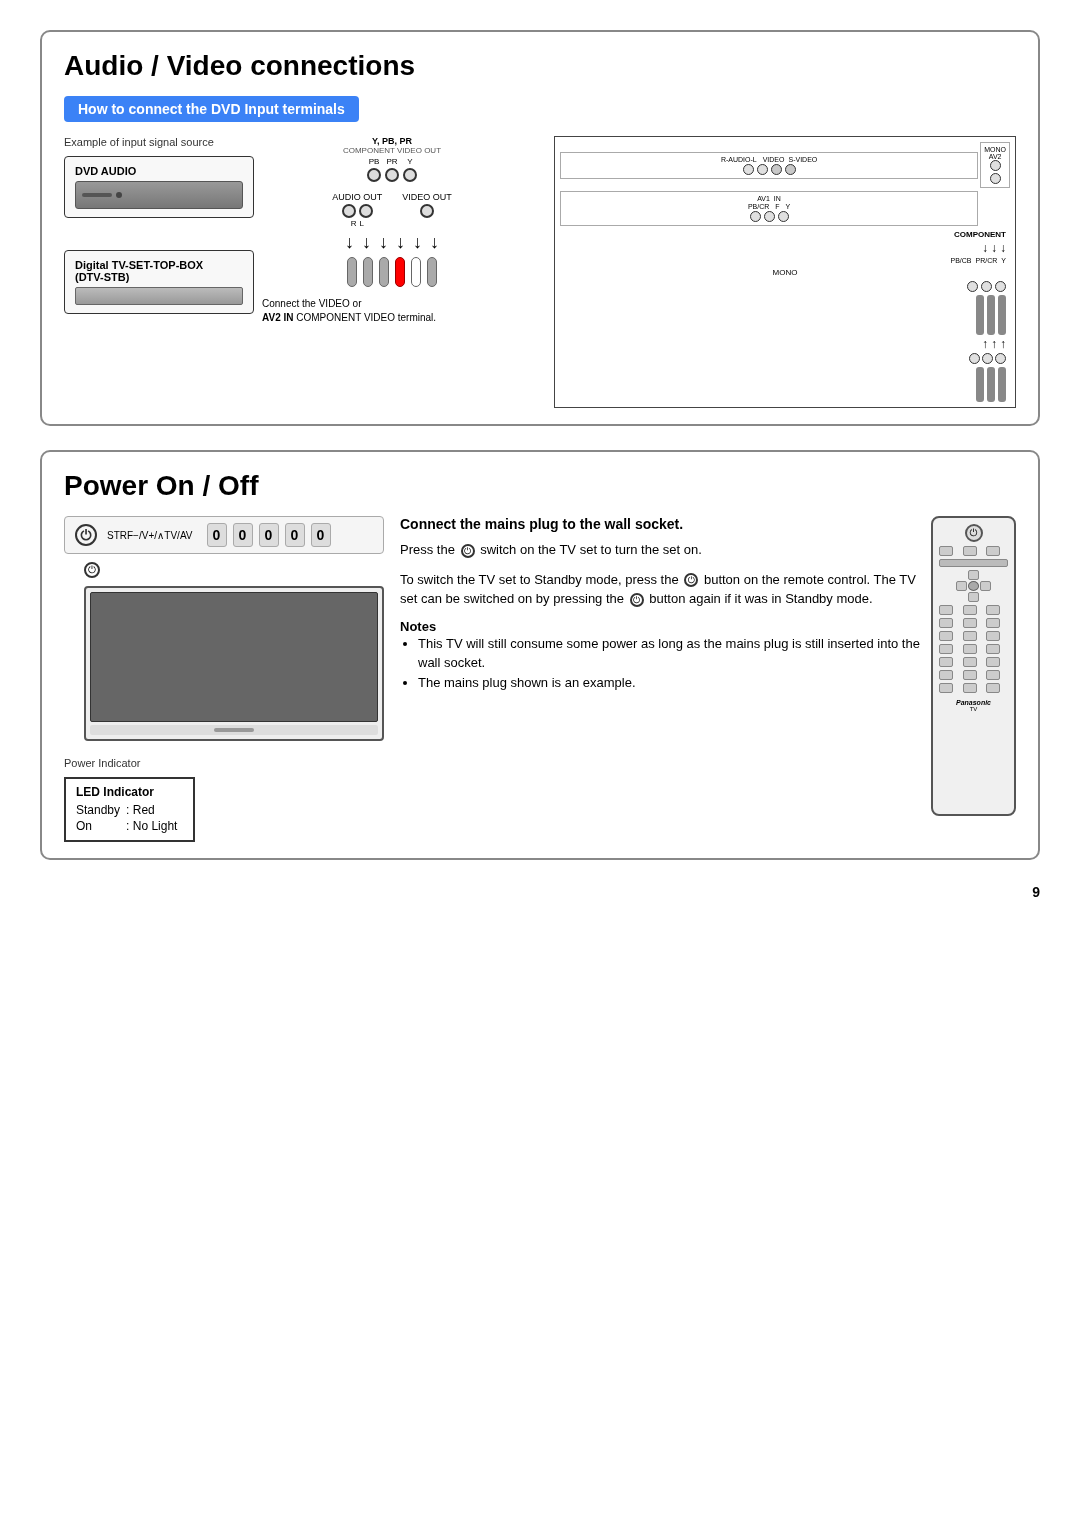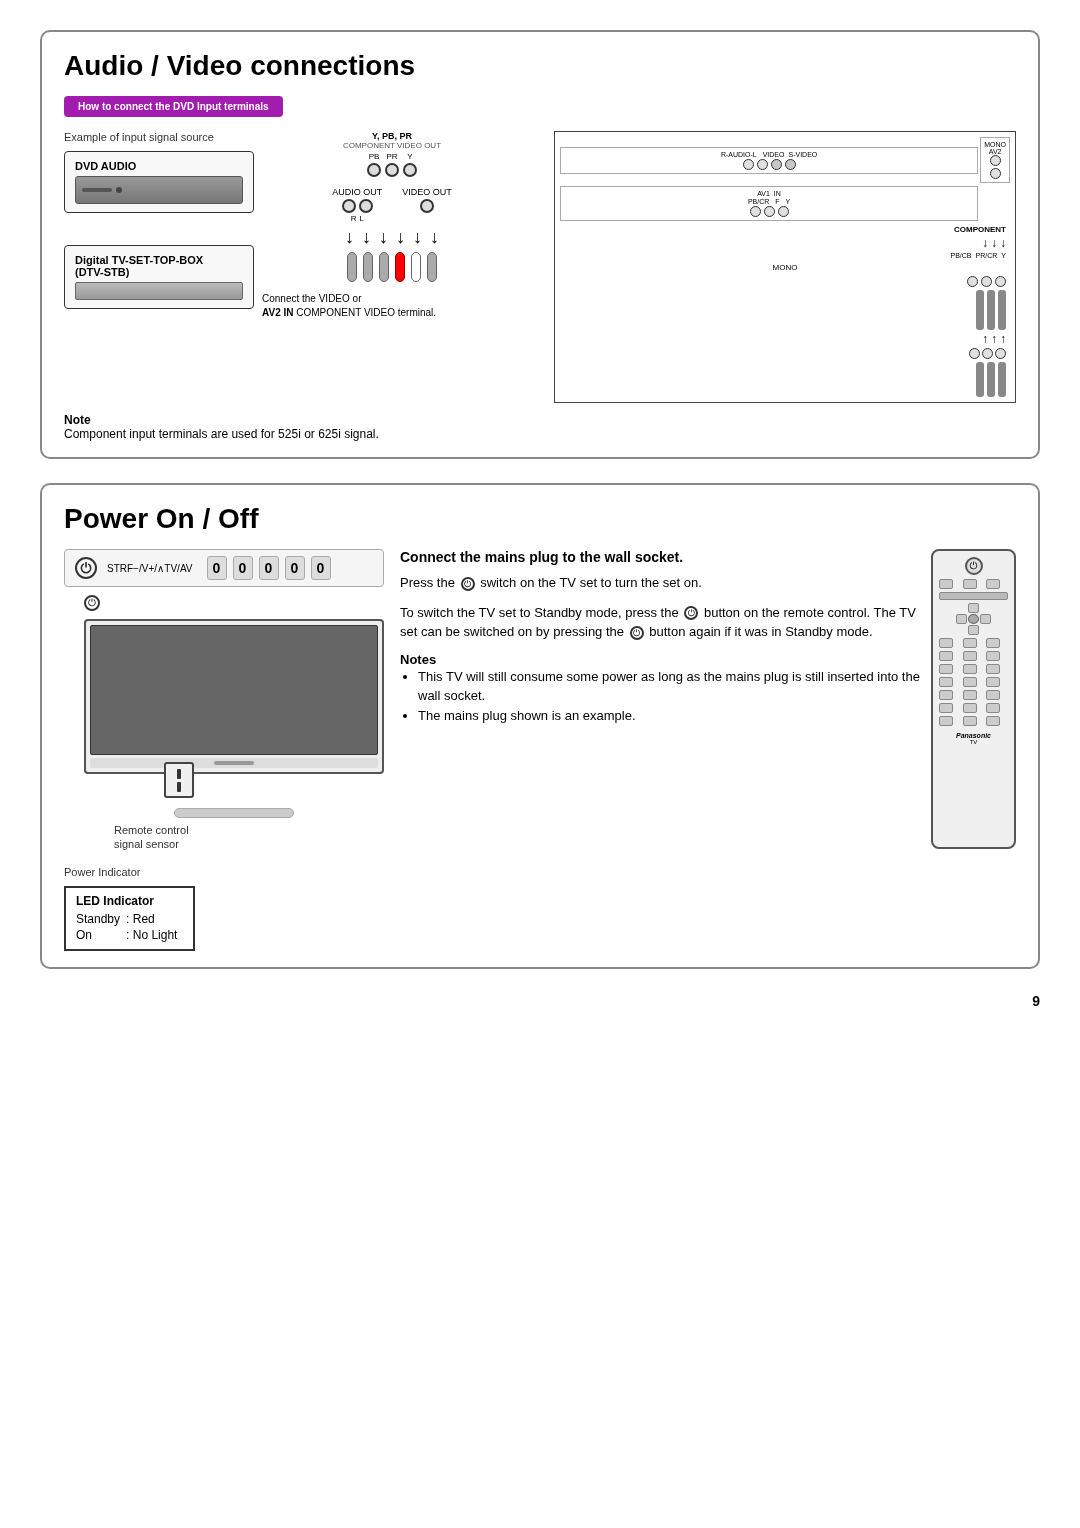--- a/index.html
+++ b/index.html
@@ -21,25 +21,25 @@
       padding: 18px 22px 16px;
     }
     .section-title {
       font-size: 28px;
       font-weight: bold;
       margin-bottom: 14px;
     }
 
     
     .subsection-header {
-      background: #a21caf;
+      background: #3b82f6;
       color: #fff;
       padding: 5px 14px;
       border-radius: 4px;
-      font-size: 10px;
+      font-size: 14px;
       font-weight: bold;
       display: inline-block;
       margin-bottom: 14px;
     }
     .device-box {
       border: 1px solid #333;
       border-radius: 4px;
       padding: 8px 10px;
       margin-bottom: 10px;
       font-size: 12px;
@@ -424,24 +424,20 @@
             <div style="width:8px; height:35px; background:#888; border-radius:3px;"></div>
             <div style="width:8px; height:35px; background:#888; border-radius:3px;"></div>
           </div>
         </div>
       </div>
     </div>
 
   </div>
 
   
-  <div class="note-section">
-    <strong>Note</strong><br>
-    <span>Component input terminals are used for 525i or 625i signal.</span>
-  </div>
 </div>
 
 <div class="section-box">
   <div class="section-title">Power On / Off</div>
 
   <div class="power-section-full">
     <div class="power-main">
 
       <div class="power-left">
 
@@ -474,38 +470,20 @@
         
         <div class="tv-body" style="margin-left:20px;">
           <div class="tv-screen" style="height:130px;"></div>
 
           <div style="background:#ddd; height:10px; margin-top:3px; border-radius:2px; display:flex; align-items:center; justify-content:center;">
             <div style="width:40px; height:4px; background:#999; border-radius:2px;"></div>
           </div>
         </div>
 
         
-        <div style="margin-left:20px;">
-
-          <div style="position:relative; margin-left:80px; margin-top:-20px; margin-bottom:10px;">
-            <div style="width:30px; height:36px; border:2px solid #444; border-radius:3px; background:#f0f0f0; display:flex; flex-direction:column; align-items:center; justify-content:center; gap:3px;">
-              <div style="width:4px; height:10px; background:#333; border-radius:1px;"></div>
-              <div style="width:4px; height:10px; background:#333; border-radius:1px;"></div>
-            </div>
-          </div>
-
-          <div style="display:flex; justify-content:center; margin-top:4px;">
-            <div style="width:120px; height:10px; background:#ccc; border-radius:5px; border:1px solid #aaa;"></div>
-          </div>
-
-          <div style="font-size:11px; color:#333; margin-top:6px; margin-left:30px; display:flex; flex-direction:column; gap:2px;">
-            <span>Remote control</span>
-            <span>signal sensor</span>
-          </div>
-        </div>
 
         
         <div style="margin-top:16px; font-size:11px; color:#333;">Power Indicator</div>
 
         
         <div class="led-indicator-box">
           <div class="led-title">LED Indicator</div>
           <table>
             <tbody>
                 <tr>

